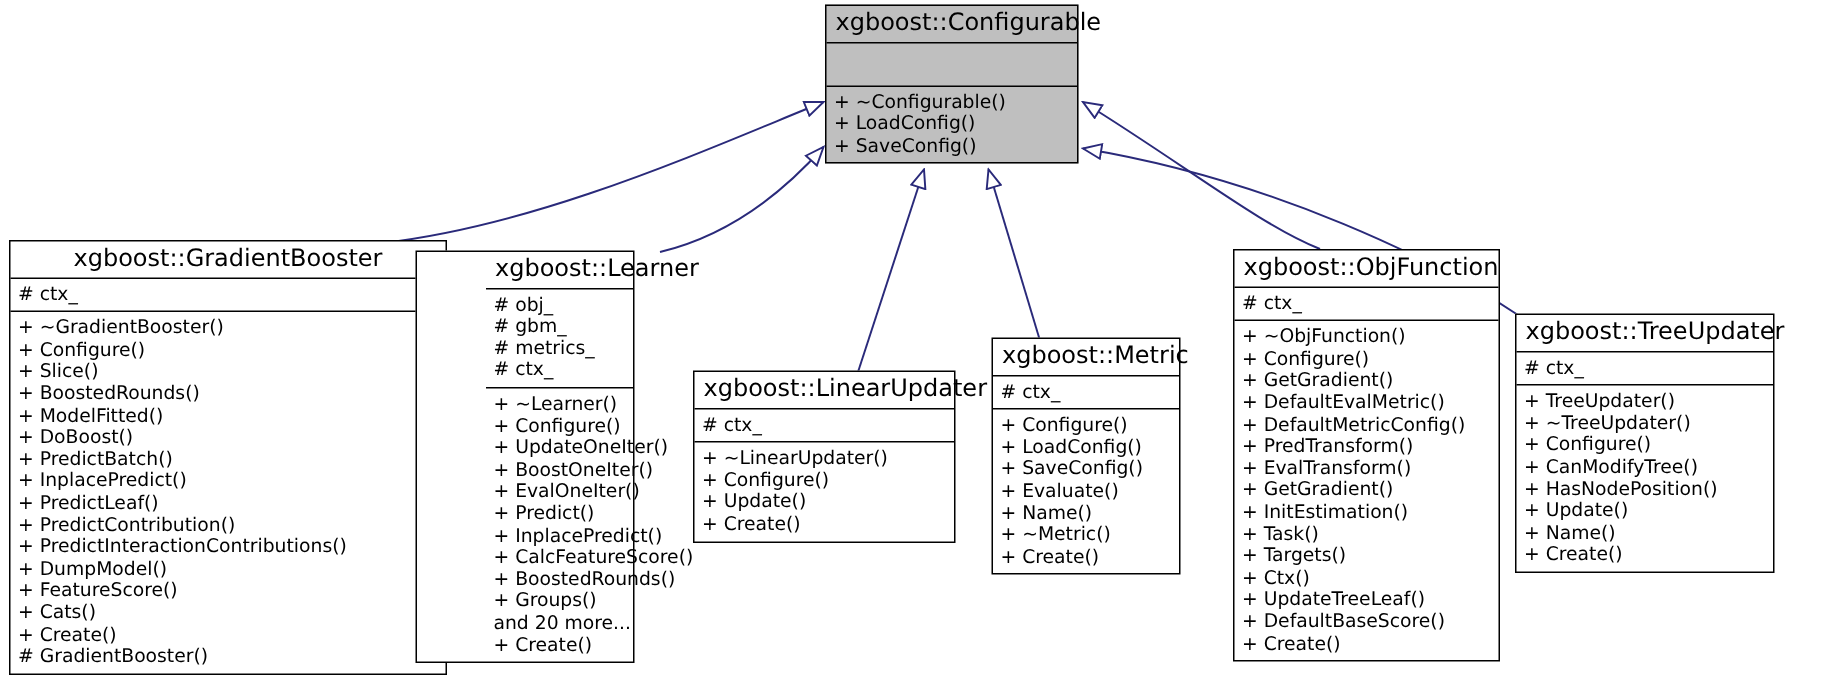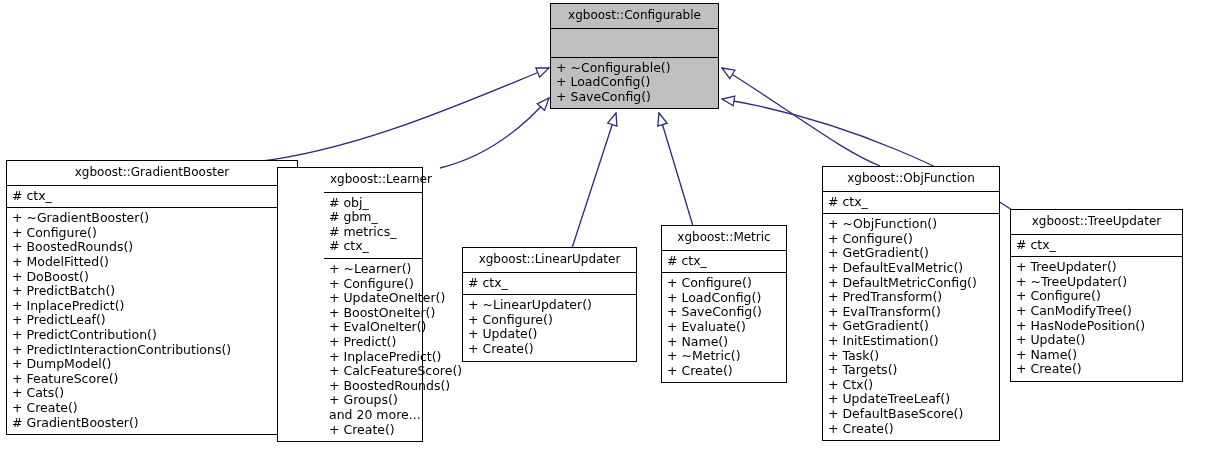--- a/index.html
+++ b/index.html
@@ -37,21 +37,21 @@
     color: #000000;
   }
   .uml-node.base {
     background: #bfbfbf;
     border: 1px solid #000000;
   }
   .node-title {
     text-align: center;
     padding: 4px 6px 5px 6px;
     white-space: nowrap;
-    font-size: 12px;
+    font-size: 16px;
   }
   .node-sep {
     height: 1px;
     background: #000000;
     font-size: 0;
     line-height: 0;
   }
   .node-attrs, .node-ops {
     padding: 3px 5px 4px 5px;
   }
@@ -105,20 +105,21 @@
   <div class="uml-node" style="left:6px; top:160px; width:292px;">
     <div class="node-title">xgboost::GradientBooster</div>
     <div class="node-sep"></div>
     <div class="node-attrs">
       <div class="row"># ctx_</div>
     </div>
     <div class="node-sep"></div>
     <div class="node-ops">
       <div class="row">+ ~GradientBooster()</div>
       <div class="row">+ Configure()</div>
+      <div class="row">+ Slice()</div>
       <div class="row">+ BoostedRounds()</div>
       <div class="row">+ ModelFitted()</div>
       <div class="row">+ DoBoost()</div>
       <div class="row">+ PredictBatch()</div>
       <div class="row">+ InplacePredict()</div>
       <div class="row">+ PredictLeaf()</div>
       <div class="row">+ PredictContribution()</div>
       <div class="row">+ PredictInteractionContributions()</div>
       <div class="row">+ DumpModel()</div>
       <div class="row">+ FeatureScore()</div>

